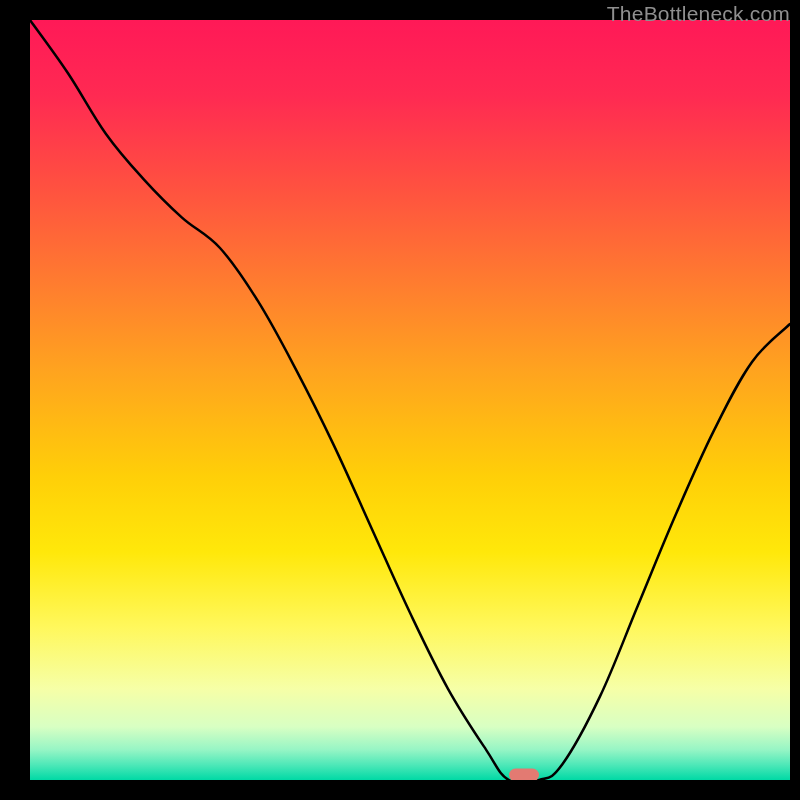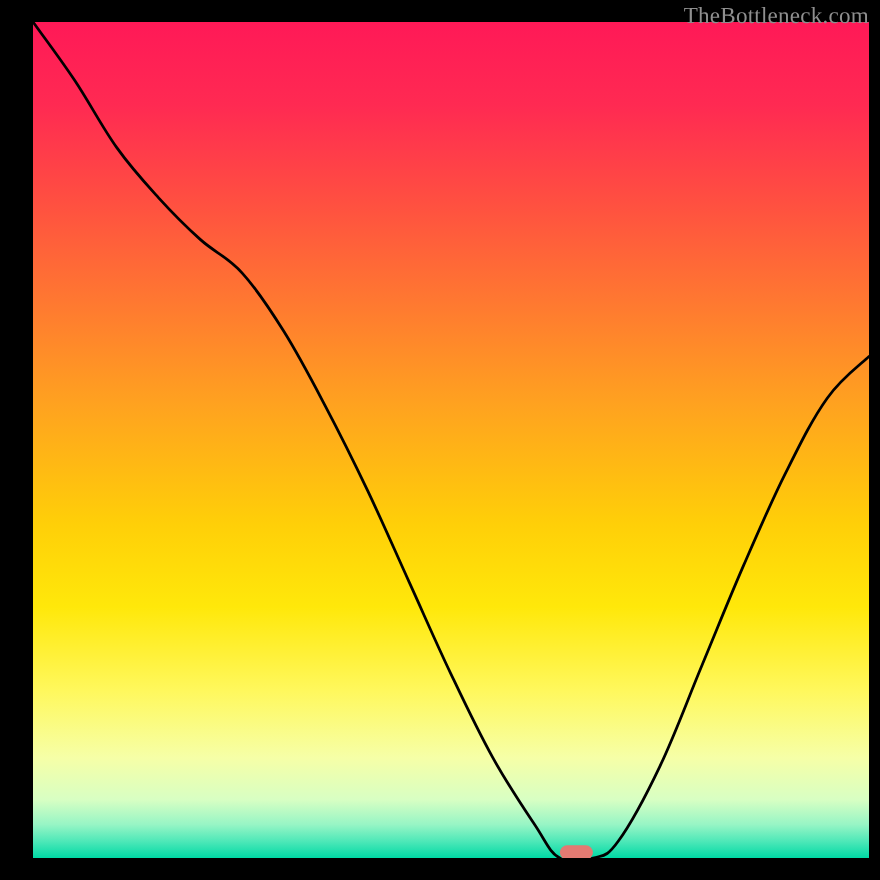--- a/index.html
+++ b/index.html
@@ -55,21 +55,21 @@
     width: 30px;
     height: 13px;
     border-radius: 8px;
     background: #e37a72;
     transform: translate(-50%, -50%);
   }
   .watermark {
     position: absolute;
     top: 2px;
     right: 10px;
-    font-family: Liberation Serif, serif;
+    font-family: Liberation Sans, sans-serif;
     font-size: 21px;
     color: #8f8f8f;
     letter-spacing: 0.2px;
   }
 </style>
 </head>
 <body>
 
 <div class="container">
 

